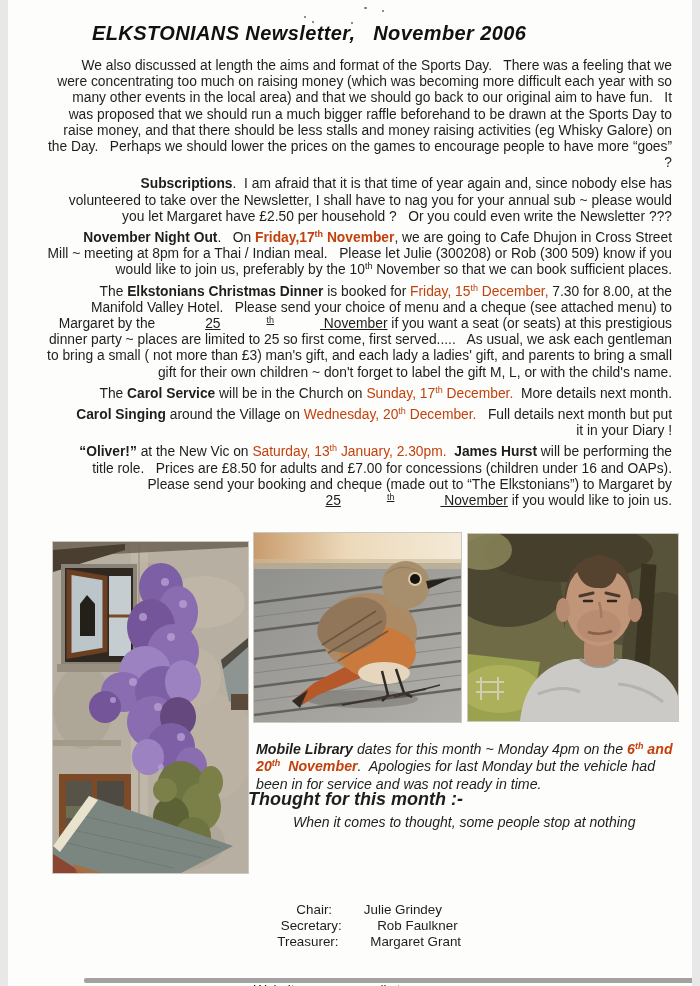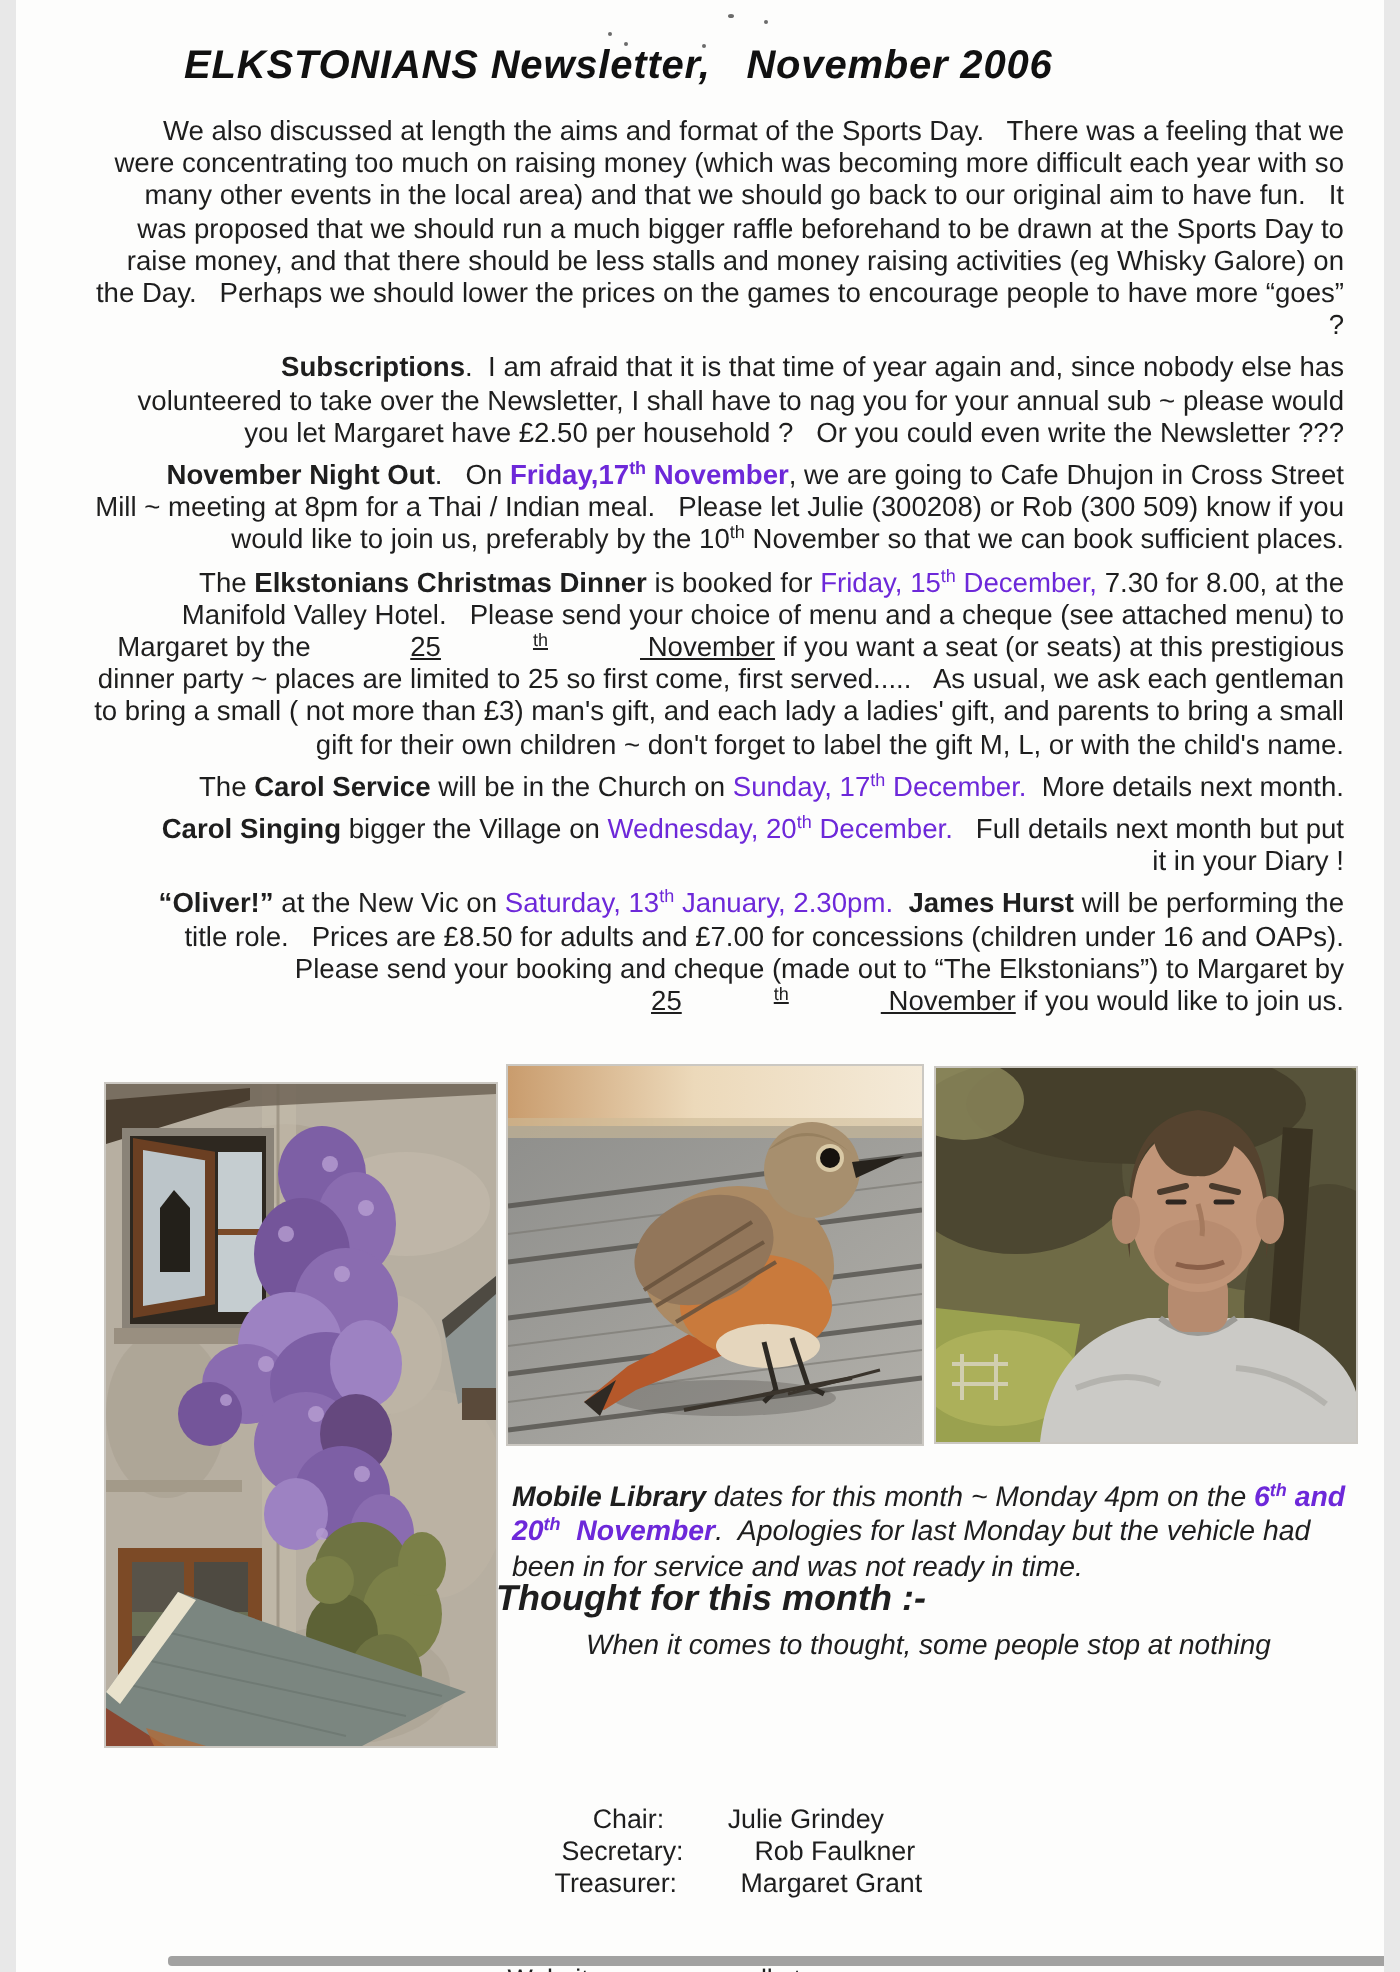--- a/index.html
+++ b/index.html
@@ -17,21 +17,21 @@
     position:absolute;left:84px;top:22px;margin:0;
     font-size:20px;font-weight:bold;font-style:italic;
     letter-spacing:.4px;color:#111;white-space:pre-wrap;
   }
   .body-text{
     position:absolute;left:38px;top:58px;width:626px;
     font-size:13.8px;line-height:16.2px;text-align:right;
   }
   .body-text p{margin:0 0 5px;text-indent:30px;white-space:pre-wrap;}
   .b{font-weight:bold;}
-  .red{color:#6d28d9;}
+  .red{color:#c2410c;}
   .u{text-decoration:underline;margin-left:46px;}
   .sup{font-size:9px;vertical-align:5px;line-height:0;}
   .media-section{position:absolute;left:0;top:533px;width:700px;height:352px;font-style:italic;}
   .photo{position:absolute;margin:0;padding:0;outline:1px solid rgba(110,100,85,.35);}
   .photo svg{display:block;}
   .photo-left{left:45px;top:9px;width:195px;height:331px;}
   .photo-mid{left:246px;top:0;width:207px;height:189px;}
   .photo-right{left:460px;top:1px;width:210px;height:187px;}
   .mobile-library{
     position:absolute;left:248px;top:208px;width:424px;margin:0;
@@ -69,21 +69,21 @@
   <div class="speckle" style="left:374px;top:10px;width:2px;height:2px;"></div>
 
   <h1 class="title">ELKSTONIANS Newsletter,   November 2006</h1>
 
   <div class="body-text">
     <p><span>We also discussed at length the aims and format of the Sports Day.   There was a feeling that we were concentrating too much on raising money (which was becoming more difficult each year with so many other events in the local area) and that we should go back to our original aim to have fun.   It was proposed that we should run a much bigger raffle beforehand to be drawn at the Sports Day to raise money, and that there should be less stalls and money raising activities (eg Whisky Galore) on the Day.   Perhaps we should lower the prices on the games to encourage people to have more “goes” ?</span></p>
     <p><span class="b">Subscriptions</span><span>.  I am afraid that it is that time of year again and, since nobody else has volunteered to take over the Newsletter, I shall have to nag you for your annual sub ~ please would you let Margaret have £2.50 per household ?   Or you could even write the Newsletter ???</span></p>
     <p><span class="b">November Night Out</span><span>.   On </span><span class="b red">Friday,17</span><span class="b red sup">th</span><span class="b red"> November</span><span>, we are going to Cafe Dhujon in Cross Street Mill ~ meeting at 8pm for a Thai / Indian meal.   Please let Julie (300208) or Rob (300 509) know if you would like to join us, preferably by the 10</span><span class="sup">th</span><span> November so that we can book sufficient places.</span></p>
     <p><span>The </span><span class="b">Elkstonians Christmas Dinner</span><span> is booked for </span><span class="red">Friday, 15</span><span class="red sup">th</span><span class="red"> December,</span><span> 7.30 for 8.00, at the Manifold Valley Hotel.   Please send your choice of menu and a cheque (see attached menu) to Margaret by the </span><span class="u">25</span><span class="u sup">th</span><span class="u"> November</span><span> if you want a seat (or seats) at this prestigious dinner party ~ places are limited to 25 so first come, first served.....   As usual, we ask each gentleman to bring a small ( not more than £3) man's gift, and each lady a ladies' gift, and parents to bring a small gift for their own children ~ don't forget to label the gift M, L, or with the child's name.</span></p>
     <p><span>The </span><span class="b">Carol Service</span><span> will be in the Church on </span><span class="red">Sunday, 17</span><span class="red sup">th</span><span class="red"> December.</span><span>  More details next month.</span></p>
-    <p><span class="b">Carol Singing</span><span> bigger the Village on </span><span class="red">Wednesday, 20</span><span class="red sup">th</span><span class="red"> December.</span><span>   Full details next month but put it in your Diary !</span></p>
+    <p><span class="b">Carol Singing</span><span> around the Village on </span><span class="red">Wednesday, 20</span><span class="red sup">th</span><span class="red"> December.</span><span>   Full details next month but put it in your Diary !</span></p>
     <p><span class="b">“Oliver!”</span><span> at the New Vic on </span><span class="red">Saturday, 13</span><span class="red sup">th</span><span class="red"> January, 2.30pm.</span><span>  </span><span class="b">James Hurst</span><span> will be performing the title role.   Prices are £8.50 for adults and £7.00 for concessions (children under 16 and OAPs).   Please send your booking and cheque (made out to “The Elkstonians”) to Margaret by </span><span class="u">25</span><span class="u sup">th</span><span class="u"> November</span><span> if you would like to join us.</span></p>
   </div>
 
   <div class="media-section">
 
     <figure class="photo photo-left">
       <svg viewBox="0 0 195 331" width="195" height="331">
         <rect width="195" height="331" fill="#b7afa1"></rect>
         <g opacity="0.55">
           <ellipse cx="150" cy="60" rx="42" ry="26" fill="#c6bdae"></ellipse>

